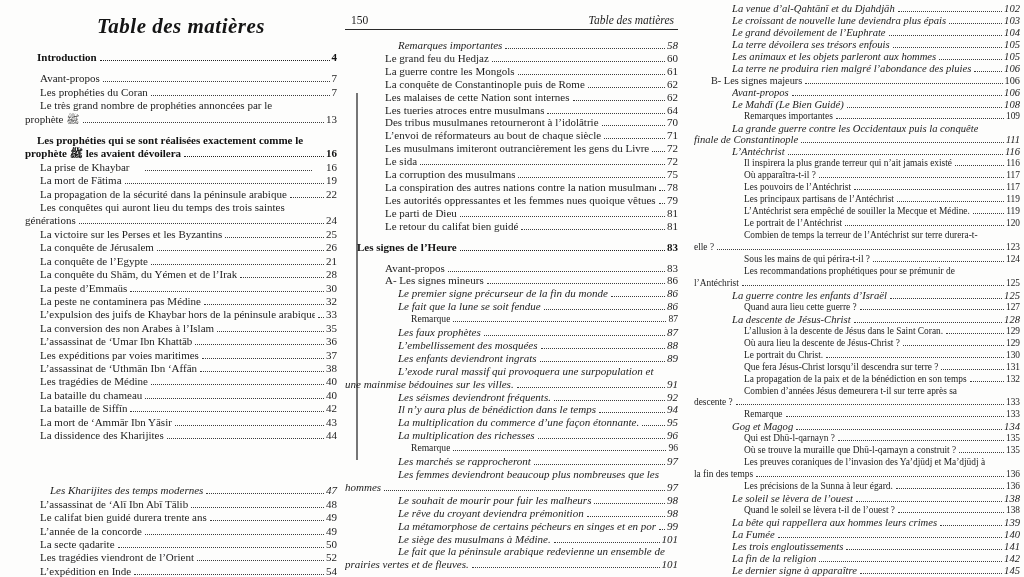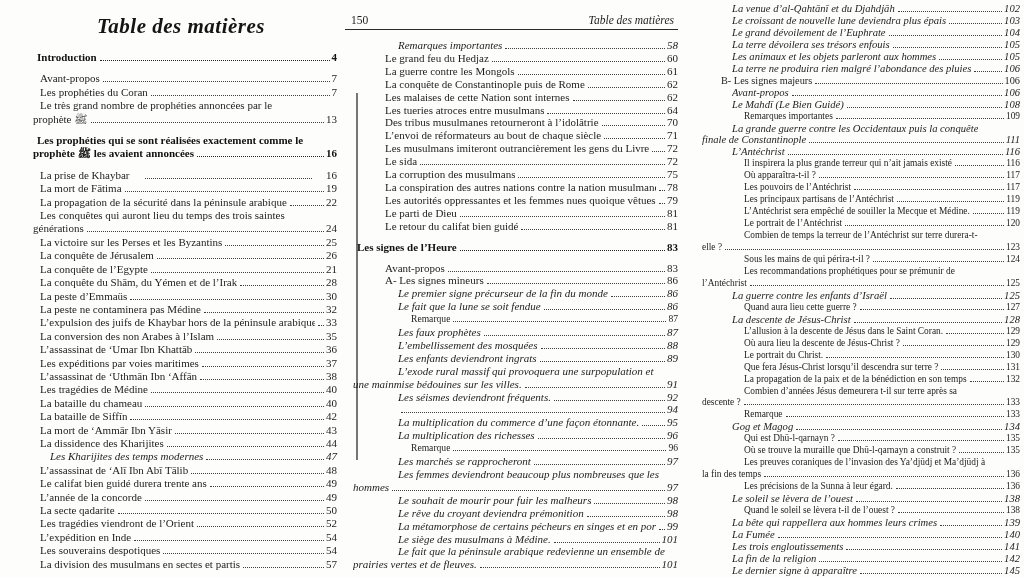--- a/index.html
+++ b/index.html
@@ -35,26 +35,26 @@
   
   .st-b{font-weight:bold;color:#111;}
   .st-b .dots{border-bottom-width:1.6px;border-bottom-color:#222;}
   .st-it{font-style:italic;}
   .st-sm{font-size:9.6px;}
   #col-right .st-sm{font-size:9.4px;}
   #col-right .st-it{font-size:10.6px;}
 
   
   #col-left  .lv1{margin-left:12px;}  #col-left  .lv2{margin-left:15px;}
-  #col-left  .lv3{margin-left:25px;}
+  #col-left  .lv3{margin-left:25px;margin-top:42px;}
   #col-mid   .lv1{margin-left:12px;} #col-mid   .lv2{margin-left:40px;}
   #col-mid   .lv3{margin-left:53px;} #col-mid   .lv4{margin-left:66px;}
-  #col-right .lv1{margin-left:27px;} #col-right .lv3{margin-left:38px;}
+  #col-right .lv1{margin-left:17px;} #col-right .lv3{margin-left:38px;}
   #col-right .lv4{margin-left:50px;}
-  .lv0{margin-left:8px;}
+  .lv0{margin-left:0;}
 
   
   #gutter{position:absolute;left:356px;top:93px;width:1.6px;height:367px;
           background:#4a4a4a;opacity:.75;filter:blur(.4px);}
 </style>
 </head>
 <body>
 
 <div id="page">
 
@@ -85,25 +85,25 @@
           <span class="t">prophète ﷺ</span>
           <span class="dots"></span>
           <span class="pg">13</span>
         </div>
         <div class="row lv1 st-b nopg" style="margin-top: 8px;">
           <span class="t">Les prophéties qui se sont réalisées exactement comme le</span>
           <span class="dots"></span>
           <span class="pg"></span>
         </div>
         <div class="row lv0 st-b">
-          <span class="t">prophète ﷺ les avaient annoncées</span>
+          <span class="t">prophète ﷺ les avaient dévoilera</span>
           <span class="dots"></span>
           <span class="pg">16</span>
         </div>
-        <div class="row lv2 st-r" style="margin-top: 8px; gap: 12px;">
+        <div class="row lv2 st-r" style="margin-top: 0; gap: 12px;">
           <span class="t">La prise de Khaybar</span>
           <span class="dots"></span>
           <span class="pg">16</span>
         </div>
         <div class="row lv2 st-r">
           <span class="t">La mort de Fātima</span>
           <span class="dots"></span>
           <span class="pg">19</span>
         </div>
         <div class="row lv2 st-r">
@@ -386,20 +386,21 @@
           <span class="t">une mainmise bédouines sur les villes.</span>
           <span class="dots"></span>
           <span class="pg">91</span>
         </div>
         <div class="row lv3 st-it">
           <span class="t">Les séismes deviendront fréquents.</span>
           <span class="dots"></span>
           <span class="pg">92</span>
         </div>
         <div class="row lv3 st-it">
+          <span class="t">Il n’y aura plus de bénédiction dans le temps</span>
           <span class="dots"></span>
           <span class="pg">94</span>
         </div>
         <div class="row lv3 st-it">
           <span class="t">La multiplication du commerce d’une façon étonnante.</span>
           <span class="dots"></span>
           <span class="pg">95</span>
         </div>
         <div class="row lv3 st-it">
           <span class="t">La multiplication des richesses</span>

